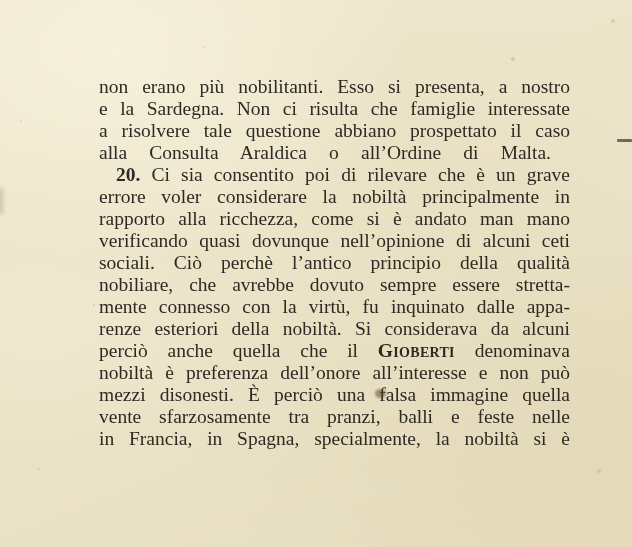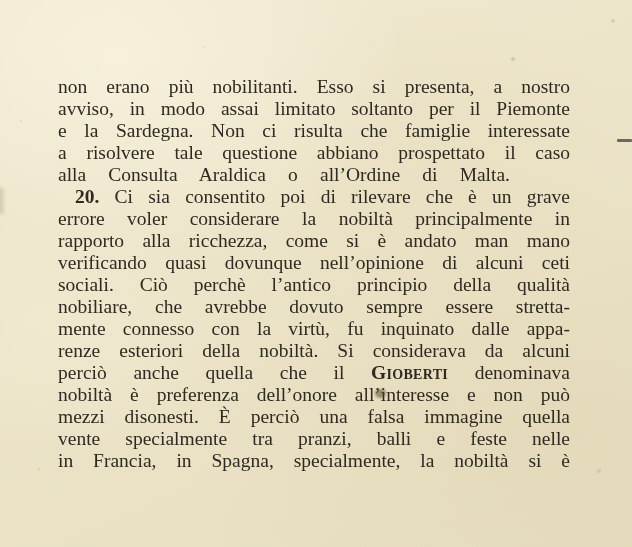--- a/index.html
+++ b/index.html
@@ -13,21 +13,21 @@
       radial-gradient(ellipse 300px 220px at 68% 28%, rgba(224,212,174,.22), rgba(224,212,174,0) 70%),
       radial-gradient(ellipse 260px 180px at 8% 60%, rgba(246,241,220,.35), rgba(246,241,220,0) 70%),
       linear-gradient(158deg,#f0e9d1 0%,#ece4c8 45%,#e7dec0 100%);
     font-family:"Liberation Serif","DejaVu Serif",serif;
     color:#2e2a23;
   }
   .textblock{
     position:absolute;left:58px;top:76px;width:512px;
     font-size:19.5px;line-height:22px;word-spacing:1px;
   }
-  .line{text-align:justify;text-align-last:justify;height:22px;}
+  .line{text-align:justify;text-align-last:justify;height:22px;margin-left:41px;}
   .line.indent{text-indent:17px;}
   .bold{font-weight:bold;}
   .smallcaps{font-variant:small-caps;letter-spacing:.3px;font-weight:bold;}
   .margin-dash{position:absolute;left:617px;top:139px;width:15px;height:3px;
     background:#55524a;opacity:.85;border-radius:1px;}
   .edge-smudge{position:absolute;left:-2px;top:188px;width:5px;height:26px;
     background:#8a8069;opacity:.35;filter:blur(2px);}
   .ink-blob{position:absolute;left:375px;top:389px;width:11px;height:9px;
     background:#4a3c1c;opacity:.5;border-radius:50%;filter:blur(1px);}
   .specks{position:absolute;left:0;top:0;width:2px;height:2px;border-radius:50%;
@@ -43,35 +43,34 @@
       20px 120px 0 0 rgba(150,135,100,.20);}
 </style>
 </head>
 <body>
 
 <div class="page">
   <div class="specks"></div>
 
   <div class="textblock">
     <div class="line">non erano più nobilitanti. Esso si presenta, a nostro</div>
-    <div class="line">avviso, in modo assai limitato soltanto per il Piemonte</div>
     <div class="line">e la Sardegna. Non ci risulta che famiglie interessate</div>
     <div class="line">a risolvere tale questione abbiano prospettato il caso</div>
     <div class="line" style="width:452px">alla Consulta Araldica o all’Ordine di Malta.</div>
     <div class="line indent"><span class="bold">20.</span><span> Ci sia consentito poi di rilevare che è un grave</span></div>
     <div class="line">errore voler considerare la nobiltà principalmente in</div>
     <div class="line">rapporto alla ricchezza, come si è andato man mano</div>
     <div class="line">verificando quasi dovunque nell’opinione di alcuni ceti</div>
     <div class="line">sociali. Ciò perchè l’antico principio della qualità</div>
     <div class="line">nobiliare, che avrebbe dovuto sempre essere stretta-</div>
     <div class="line">mente connesso con la virtù, fu inquinato dalle appa-</div>
     <div class="line">renze esteriori della nobiltà. Si considerava da alcuni</div>
     <div class="line"><span>perciò anche quella che il </span><span class="smallcaps">Gioberti</span><span> denominava</span></div>
     <div class="line">nobiltà è preferenza dell’onore all’interesse e non può</div>
     <div class="line">mezzi disonesti. È perciò una falsa immagine quella</div>
-    <div class="line">vente specialmente tra pranzi, balli e feste nelle</div>
+    <div class="line">vente sfarzosamente tra pranzi, balli e feste nelle</div>
     <div class="line">in Francia, in Spagna, specialmente, la nobiltà si è</div>
   </div>
 
   <div class="margin-dash"></div>
   <div class="edge-smudge"></div>
   <div class="ink-blob"></div>
 </div>
 
 </body></html>

